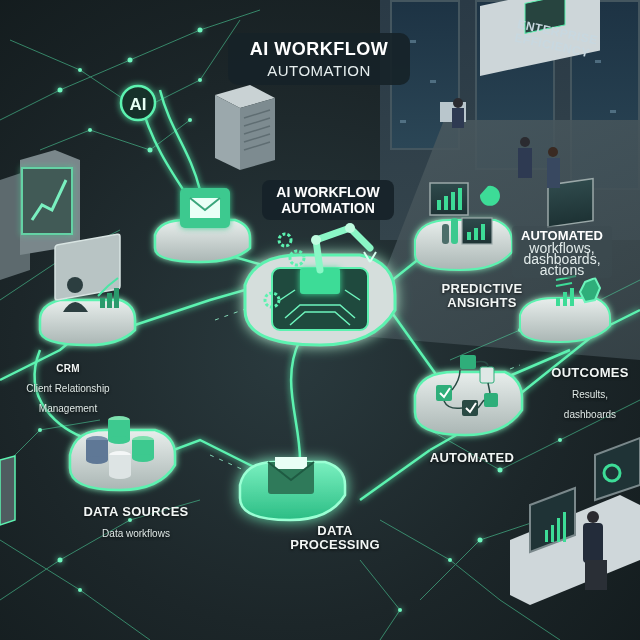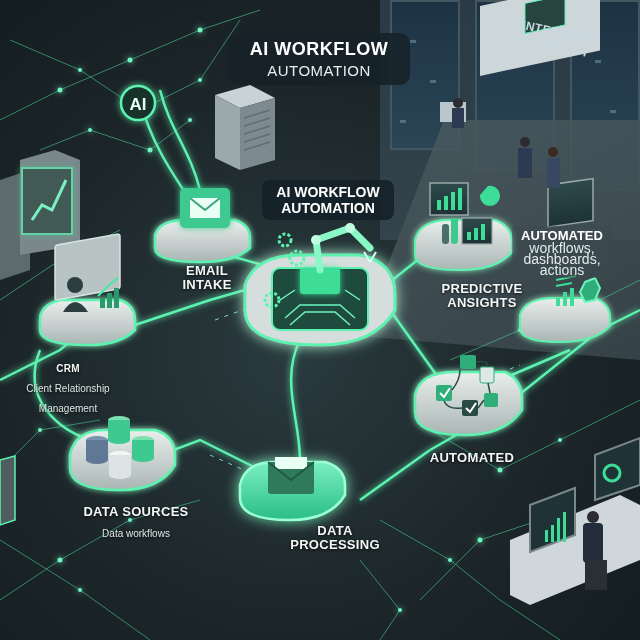--- a/index.html
+++ b/index.html
@@ -336,24 +336,20 @@
   <div class="ent-text">
     <span>ENTERPRISE</span><br>
     <span>EFFICIENCY</span>
   </div>
 
   <div class="center-box">
     <span>AI WORKFLOW</span>
     <span>AUTOMATION</span>
   </div>
 
-  <div class="label" style="left:172px;top:264px;width:70px;">
-    <span class="title">EMAIL</span>
-    <span class="title">INTAKE</span>
-  </div>
 
   <div class="label" style="left:8px;top:363px;width:120px;">
     <span class="title" style="font-size:10px;">CRM</span>
     <span class="sub">Client Relationship</span>
     <span class="sub">Management</span>
   </div>
 
   <div class="label" style="left:71px;top:505px;width:130px;">
     <span class="title">DATA SOURCES</span>
     <span class="sub">Data workflows</span>
@@ -372,14 +368,19 @@
   <div class="auto-box">
     <span class="title">AUTOMATED</span>
     <span class="sub">workflows,</span>
     <span class="sub">dashboards, actions</span>
   </div>
 
   <div class="label" style="left:412px;top:451px;width:120px;">
     <span class="title">AUTOMATED</span>
   </div>
 
+  <div class="label" style="left:540px;top:366px;width:100px;">
+    <span class="title">OUTCOMES</span>
+    <span class="sub">Results,</span>
+    <span class="sub">dashboards</span>
+  </div>
 
 </div>
 
 </body></html>

